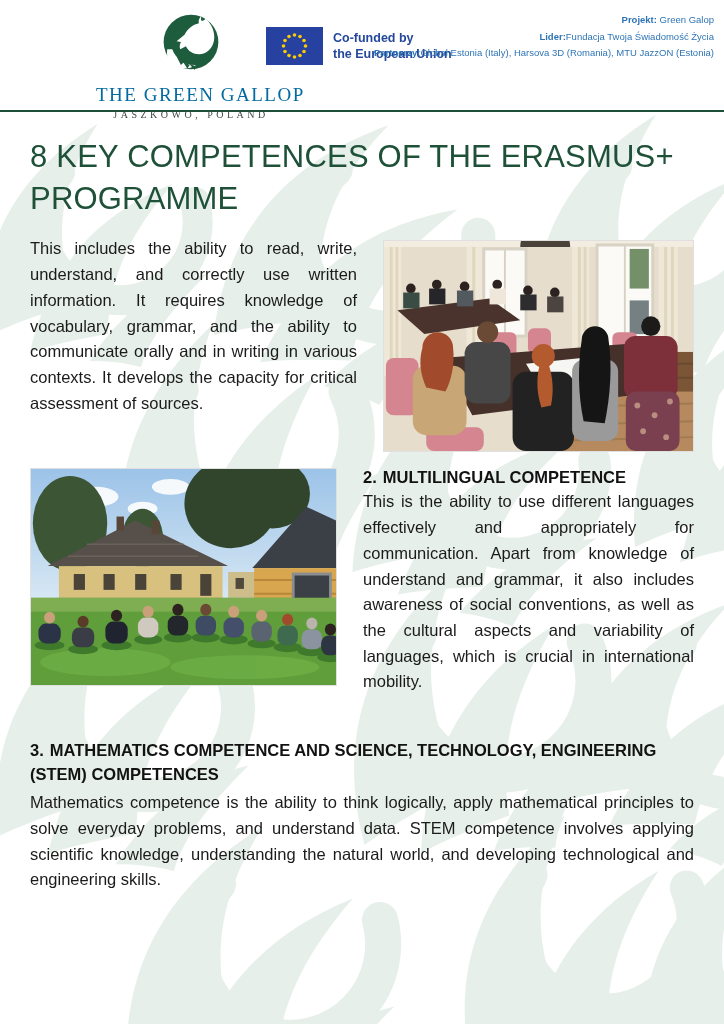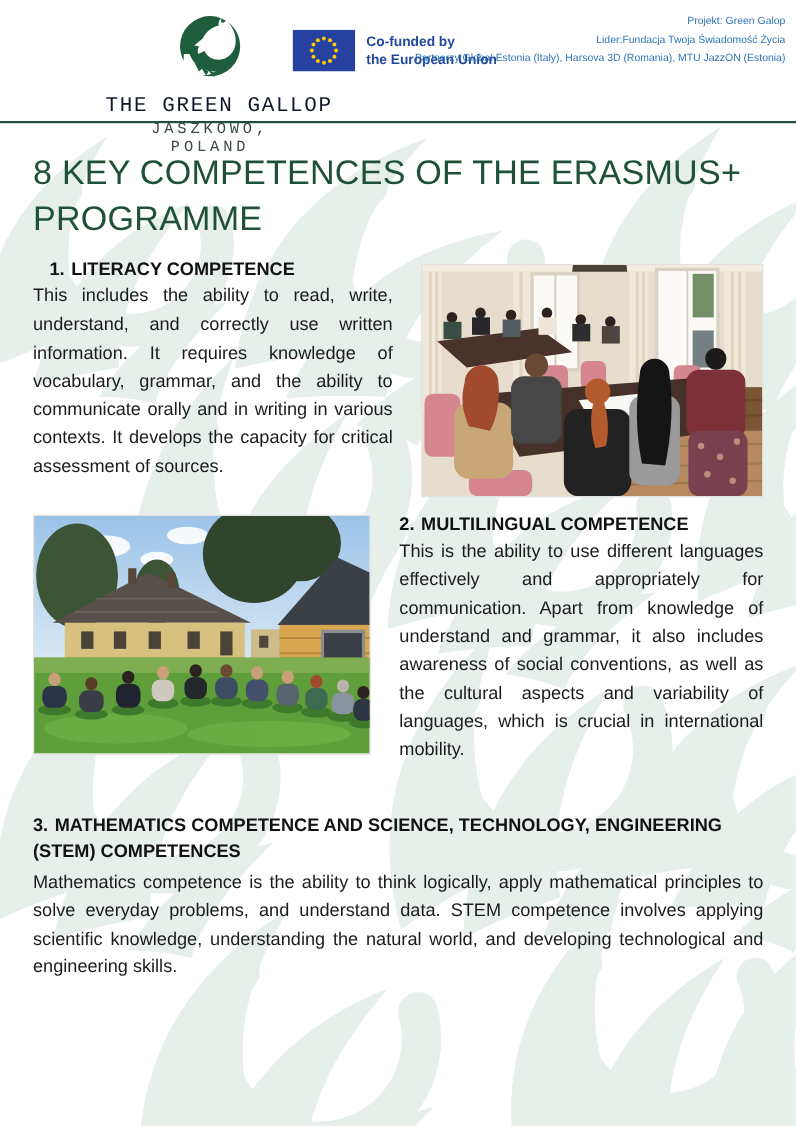--- a/index.html
+++ b/index.html
@@ -8,28 +8,28 @@
     width:724px; height:1024px; position:relative; margin:0 auto;
     background:#ffffff; overflow:hidden;
     font-family:"Liberation Sans", sans-serif; color:#1b1b1b;
   }
   
   .watermark { position:absolute; left:0; top:112px; width:724px; height:912px; color:#e6efe9; z-index:0; }
   
   .header { position:relative; z-index:2; height:112px; background:#fff; border-bottom:2px solid #1e4f38; }
   .logo-block { position:absolute; left:96px; top:6px; width:190px; text-align:center; }
   .logo-mark { width:72px; height:72px; margin:0 auto; }
-  .logo-name { font-family:Liberation Mono, monospace; font-size:19px; letter-spacing:1.5px; color:#0f172a; margin-top:2px; white-space:nowrap; }
-  .logo-loc  { font-family:Liberation Mono, monospace; font-size:14px; letter-spacing:3.5px; color:#3b4a46; margin-top:3px; }
+  .logo-name { font-family:Liberation Serif, serif; font-size:19px; letter-spacing:1.5px; color:#0369a1; margin-top:2px; white-space:nowrap; }
+  .logo-loc  { font-family:Liberation Serif, serif; font-size:10px; letter-spacing:3.5px; color:#3b4a46; margin-top:3px; }
   .eu-block { position:absolute; left:266px; top:27px; display:flex; align-items:center; gap:10px; }
   .eu-flag { width:57px; height:38px; display:block; }
   .eu-text { font-size:12.5px; font-weight:bold; color:#24489c; line-height:1.3; }
   .info-block { position:absolute; right:10px; top:14px; width:370px; text-align:right; color:#2e74b5; font-size:9.5px; }
   .info-line { margin-bottom:5.5px; white-space:nowrap; }
-  .info-line .b { font-weight:normal; }
+  .info-line .b { font-weight:bold; }
   
   .content { position:relative; z-index:1; padding:0 30px; }
   .title { margin:24px 0 14px; font-size:31px; line-height:1.36; font-weight:normal; color:#1e5138; letter-spacing:0.2px; }
   .intro { font-size:16.5px; line-height:1.56; text-align:justify; }
   .row { display:flex; gap:26px; margin-top:16px; align-items:flex-start; }
   .col-text { flex:0 0 auto; }
   .row1 .col-text { width:327px; }
   .row1 .photo { width:322px; height:212px; margin-top:4px; }
   .row2 { }
   .row2 .photo { width:328px; height:218px; }
@@ -115,23 +115,20 @@
     </div>
   </div>
 
   <div class="content">
 
     <h1 class="title">8 KEY COMPETENCES OF THE ERASMUS+ PROGRAMME</h1>
 
 
     <div class="row row1">
       <div class="col-text sec1">
-        <div class="sec-heading">
-          <span class="sec-num">1.</span><span>LITERACY COMPETENCE</span>
-        </div>
         <p class="sec-body">This includes the ability to read, write, understand, and correctly use written information. It requires knowledge of vocabulary, grammar, and the ability to communicate orally and in writing in various contexts. It develops the capacity for critical assessment of sources.</p>
       </div>
 
       <div class="photo" role="img" aria-label="Participants working in small groups around tables in a seminar room with pink chairs">
         <svg viewBox="0 0 322 212" preserveAspectRatio="none" aria-hidden="true">
           <rect width="322" height="212" fill="#e7ddcc"></rect>
           <rect y="0" width="322" height="6" fill="#f3ece0"></rect>
 
           <g fill="#efe8d8">
               <rect x="0" y="6" width="18" height="130"></rect>

